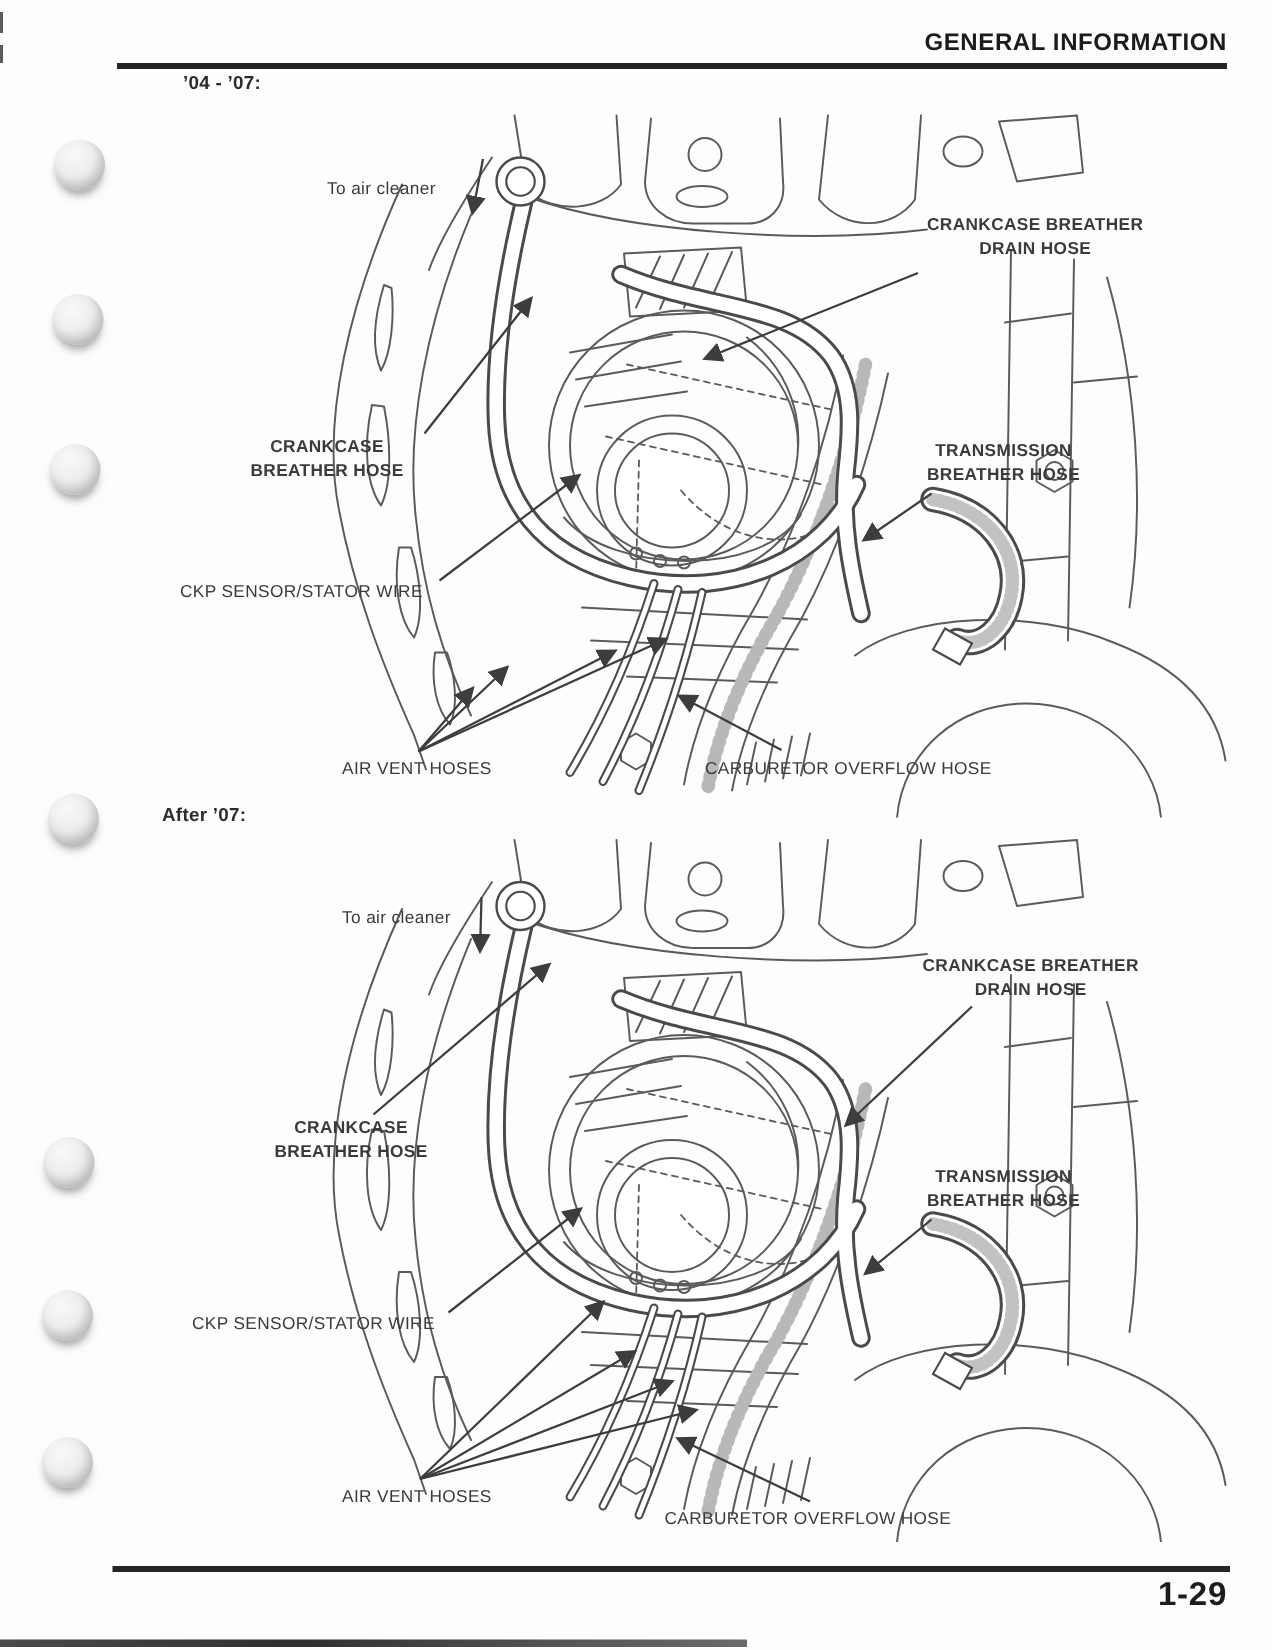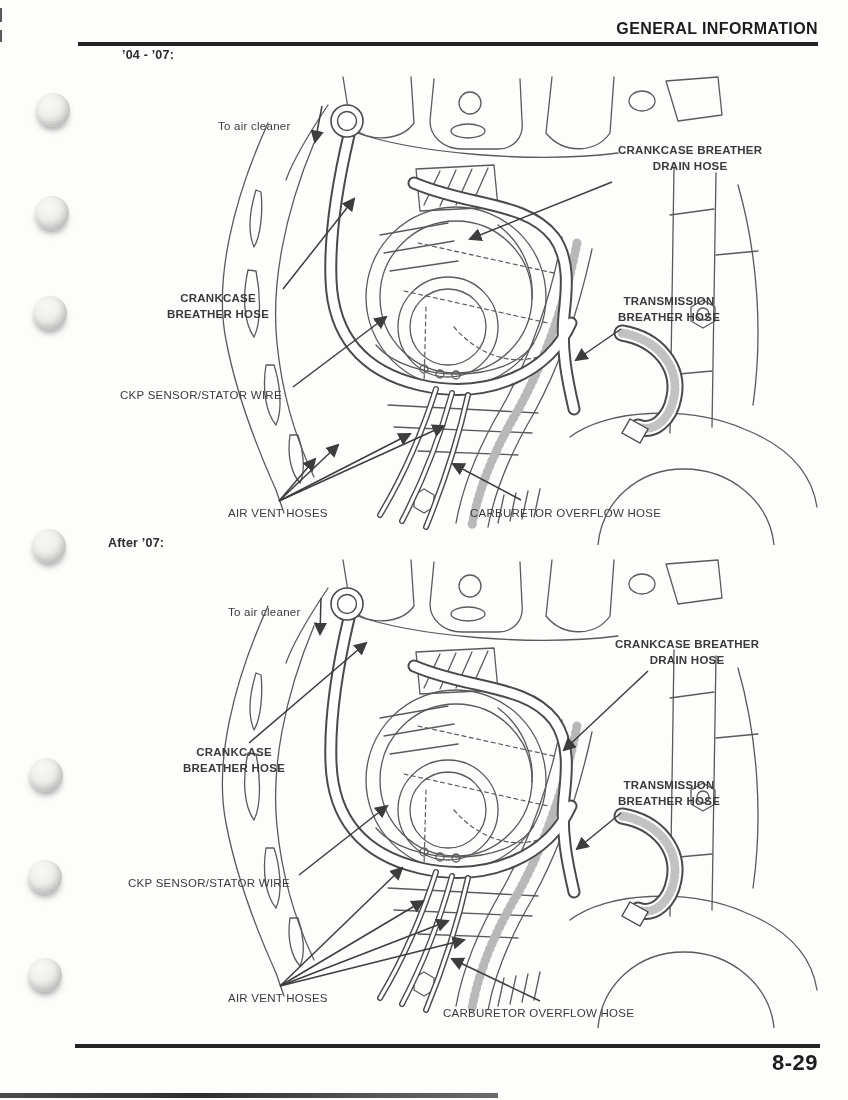--- a/index.html
+++ b/index.html
@@ -225,15 +225,15 @@
   </div>
   <div class="lbl" style="left:618px;top:777px;">
     <span>TRANSMISSION</span>
     <span>BREATHER HOSE</span>
   </div>
   <div class="lbl" style="left:128px;top:875px;">CKP SENSOR/STATOR WIRE</div>
   <div class="lbl" style="left:228px;top:990px;">AIR VENT HOSES</div>
   <div class="lbl" style="left:443px;top:1005px;">CARBURETOR OVERFLOW HOSE</div>
 
   <div class="footer-rule"></div>
-  <div class="page-number">8-29</div>
+  <div class="page-number">1-29</div>
 
 </div>
 
 </body></html>

